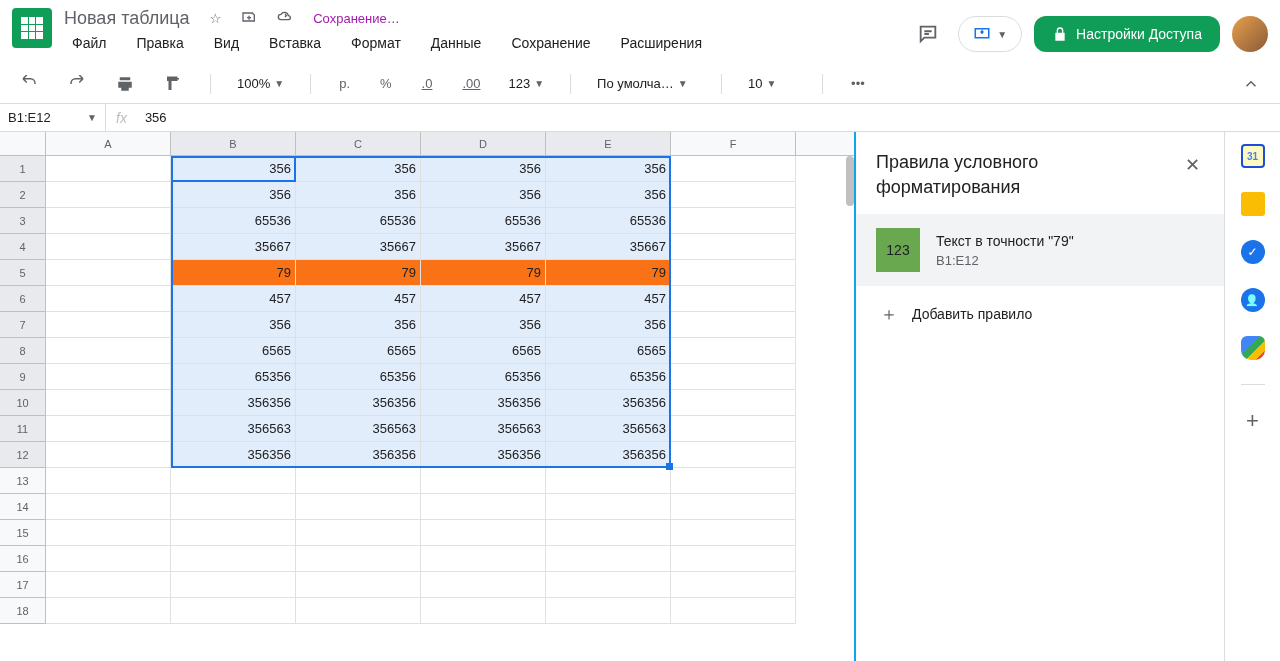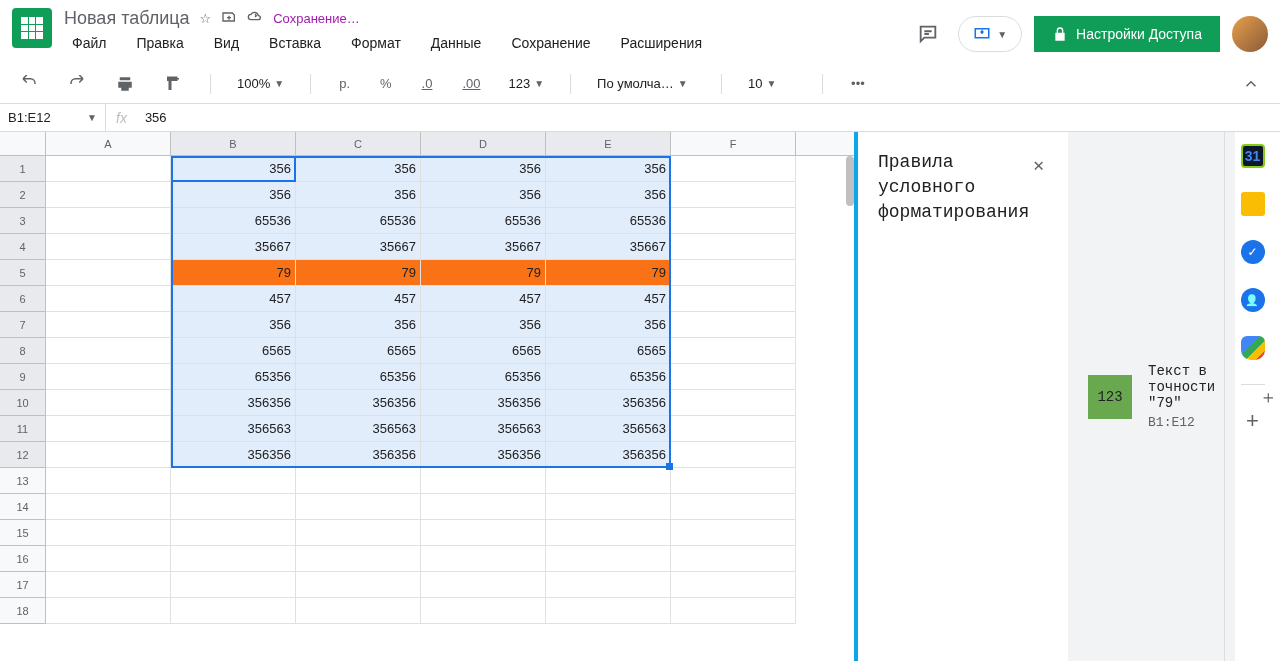--- a/index.html
+++ b/index.html
@@ -4,30 +4,30 @@
 <style>
 * { box-sizing: border-box; margin: 0; padding: 0; }
 body { font-family: Arial, sans-serif; font-size: 13px; color: #202124; background: #fff; overflow: hidden; width: 1280px; height: 661px; position: relative; }
 .header { display: flex; align-items: flex-start; padding: 8px 12px 0 12px; height: 64px; }
 .logo { width: 40px; height: 40px; background: #0f9d58; border-radius: 4px; display: flex; align-items: center; justify-content: center; margin-right: 12px; }
 .logo-inner { width: 22px; height: 22px; background: #fff; position: relative; }
 .logo-inner::before, .logo-inner::after { content: ''; position: absolute; background: #0f9d58; }
 .logo-inner::before { width: 100%; height: 1px; top: 7px; box-shadow: 0 7px 0 #0f9d58; }
 .logo-inner::after { width: 1px; height: 100%; left: 7px; box-shadow: 7px 0 0 #0f9d58; }
 .title-area { flex: 1; }
-.title-row { display: flex; align-items: center; gap: 10px; margin-bottom: 2px; }
+.title-row { display: flex; align-items: center; gap: 20px; margin-bottom: 2px; }
 .doc-title { font-size: 18px; color: #5f6368; }
 .title-icon { color: #5f6368; cursor: pointer; }
 .save-status { font-size: 13px; color: #a21caf; }
 .menu-bar { display: flex; gap: 14px; }
 .menu-item { padding: 4px 8px; cursor: pointer; border-radius: 4px; font-size: 14px; }
 .header-right { display: flex; align-items: center; gap: 12px; padding-top: 8px; }
 .icon-btn { width: 36px; height: 36px; border-radius: 50%; display: flex; align-items: center; justify-content: center; cursor: pointer; color: #5f6368; }
 .share-btn-outline { border: 1px solid #dadce0; border-radius: 24px; padding: 8px 14px; display: flex; align-items: center; gap: 6px; cursor: pointer; color: #1a73e8; }
-.share-btn-green { background: #0f9d58; color: #fff; border-radius: 0; padding: 10px 18px; display: flex; align-items: center; gap: 8px; cursor: pointer; font-size: 14px; font-weight: 500; }
+.share-btn-green { background: #0f9d58; color: #fff; border-radius: 12px; padding: 10px 18px; display: flex; align-items: center; gap: 8px; cursor: pointer; font-size: 14px; font-weight: 500; }
 .avatar { width: 36px; height: 36px; border-radius: 50%; background: linear-gradient(135deg, #e8a04a, #8a5a3a); cursor: pointer; }
 .toolbar { display: flex; align-items: center; padding: 4px 12px; border-bottom: 1px solid #dadce0; height: 40px; gap: 14px; }
 .tb-btn { padding: 6px 8px; cursor: pointer; border-radius: 4px; color: #5f6368; display: flex; align-items: center; }
 .tb-sep { width: 1px; height: 20px; background: #dadce0; margin: 0 6px; }
 .tb-dropdown { display: flex; align-items: center; gap: 4px; padding: 4px 6px; cursor: pointer; }
 .chevron-down { font-size: 10px; color: #5f6368; }
 .collapse-btn { margin-left: auto; }
 .formula-bar { display: flex; align-items: center; border-bottom: 1px solid #dadce0; height: 28px; }
 .name-box { width: 106px; padding: 0 8px; border-right: 1px solid #dadce0; display: flex; align-items: center; justify-content: space-between; height: 100%; font-size: 13px; }
 .fx-label { padding: 0 10px; color: #bdbdbd; font-style: italic; font-size: 14px; }
@@ -41,34 +41,34 @@
 .grid-body { position: relative; }
 .row { display: flex; height: 26px; }
 .row-h { width: 46px; border-right: 1px solid #c0c0c0; border-bottom: 1px solid #c0c0c0; text-align: center; line-height: 26px; font-size: 11px; color: #5f6368; background: #f8f9fa; cursor: pointer; }
 .row-h.sel { background: #e8eaed; }
 .cell { width: 125px; border-right: 1px solid #e0e0e0; border-bottom: 1px solid #e0e0e0; padding: 0 4px; text-align: right; line-height: 26px; font-size: 13px; }
 .cell.selected { background: #e2edfb; }
 .cell.highlight { background: #f97316; }
 .selection-border { position: absolute; border: 2px solid #1a73e8; pointer-events: none; }
 .active-cell { position: absolute; border: 2px solid #1a73e8; pointer-events: none; background: transparent; }
 .fill-handle { position: absolute; width: 7px; height: 7px; background: #1a73e8; right: -4px; bottom: -4px; }
-.sidebar { width: 370px; border-left: 4px solid #0ea5e9; display: flex; flex-direction: row; font-family: Liberation Mono, monospace; }
+.sidebar { width: 370px; border-left: 2px solid #0ea5e9; display: flex; flex-direction: column; }
 .sidebar-header { display: flex; align-items: flex-start; justify-content: space-between; padding: 18px 20px 14px 20px; }
 .sidebar-title { font-size: 18px; font-weight: 400; color: #202124; line-height: 1.4; }
 .close-btn { cursor: pointer; color: #5f6368; font-size: 18px; padding: 4px; }
 .rule-item { display: flex; align-items: center; gap: 16px; padding: 14px 20px; background: #f1f3f4; cursor: pointer; }
 .rule-swatch { width: 44px; height: 44px; background: #6aa84f; display: flex; align-items: center; justify-content: center; font-size: 14px; color: #202124; }
 .rule-text { flex: 1; }
 .rule-condition { font-size: 14px; color: #202124; margin-bottom: 4px; }
 .rule-range { font-size: 13px; color: #5f6368; }
 .add-rule { display: flex; align-items: center; gap: 14px; padding: 16px 24px; cursor: pointer; color: #202124; font-size: 14px; }
 .add-rule-plus { color: #5f6368; font-size: 18px; }
 .right-icons { width: 56px; border-left: 1px solid #dadce0; display: flex; flex-direction: column; align-items: center; padding-top: 12px; gap: 24px; }
 .side-icon { width: 24px; height: 24px; cursor: pointer; display: flex; align-items: center; justify-content: center; border-radius: 4px; }
-.cal-icon { background: #0f172a; border: 2px solid #84cc16; color: #4285f4; font-size: 14px; font-weight: bold; position: relative; }
+.cal-icon { background: #fef9c3; border: 2px solid #1d4ed8; color: #4285f4; font-size: 10px; font-weight: bold; position: relative; }
 .keep-icon { background: #fbbc04; border-radius: 3px; }
 .tasks-icon { background: #1a73e8; border-radius: 50%; position: relative; }
 .tasks-icon::after { content: '✓'; color: #fff; font-size: 12px; }
 .contacts-icon { background: #1a73e8; border-radius: 50%; position: relative; }
 .contacts-icon::after { content: '👤'; font-size: 11px; filter: brightness(5); }
 .maps-icon { background: linear-gradient(135deg, #4285f4 40%, #34a853 40% 60%, #fbbc04 60% 80%, #ea4335 80%); border-radius: 6px 6px 10px 10px; }
 .plus-icon { color: #5f6368; font-size: 22px; }
 .side-sep { width: 24px; height: 1px; background: #dadce0; }
 .scroll-indicator { position: absolute; top: 24px; right: 0; width: 8px; height: 50px; background: #c0c0c0; border-radius: 4px; }
 </style>

